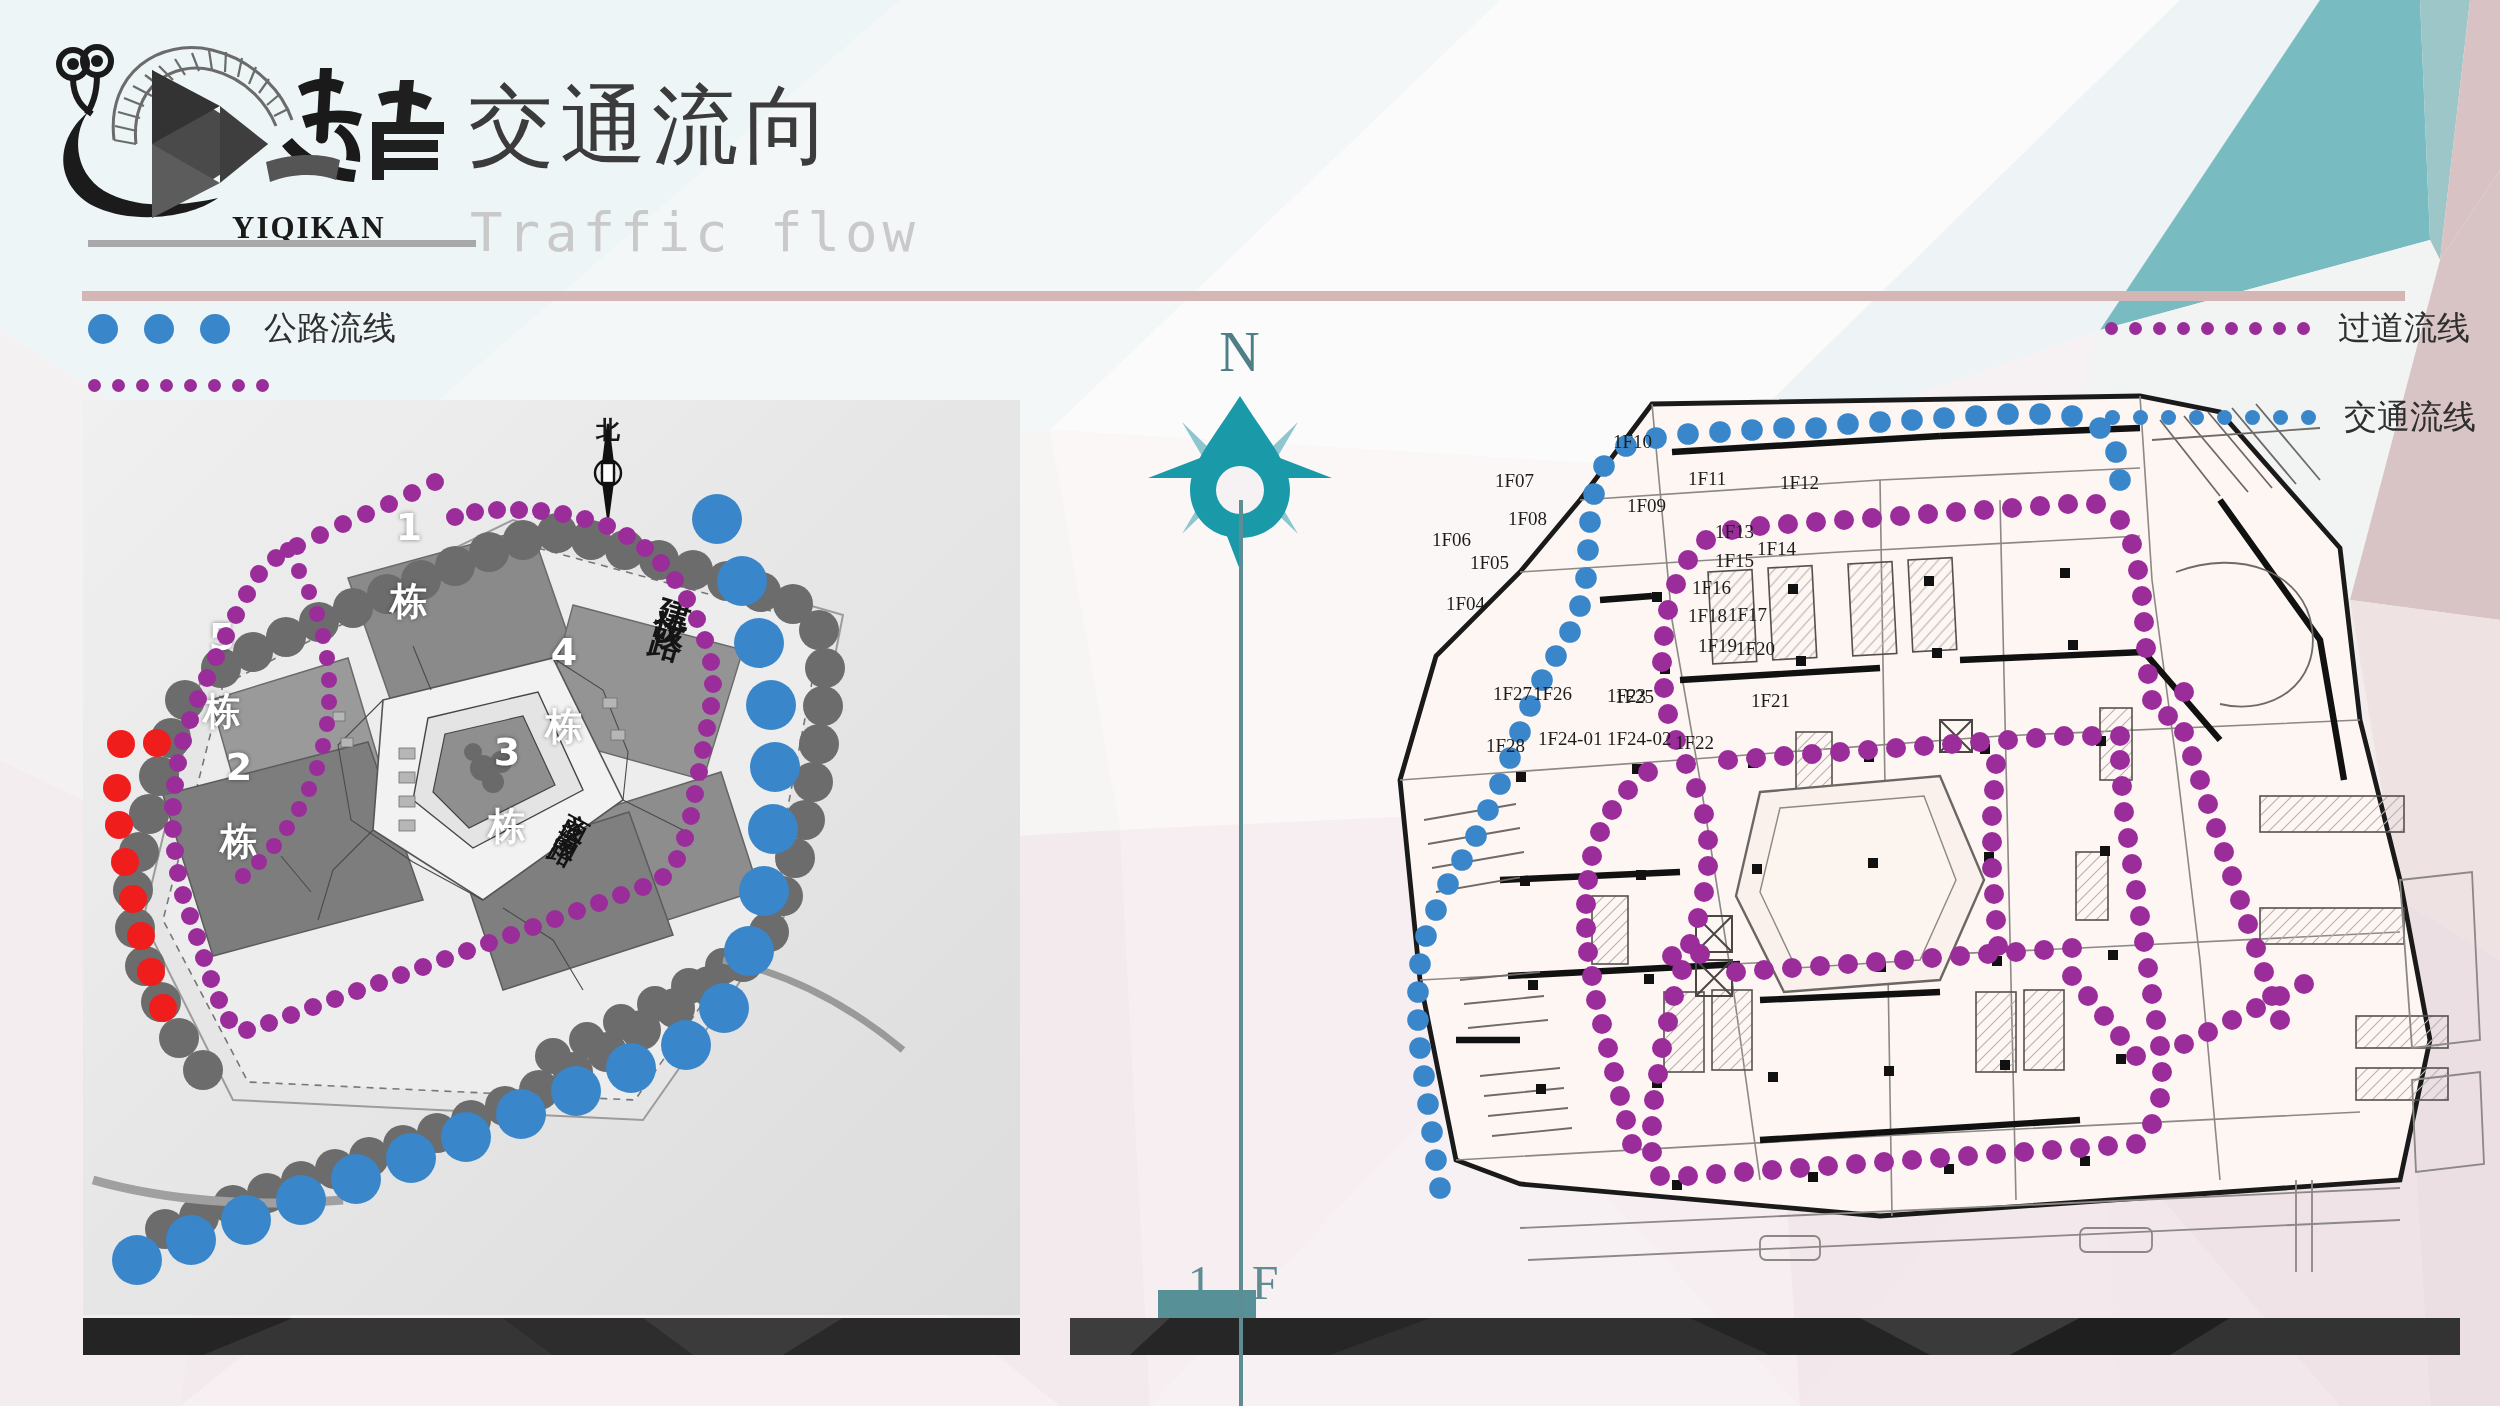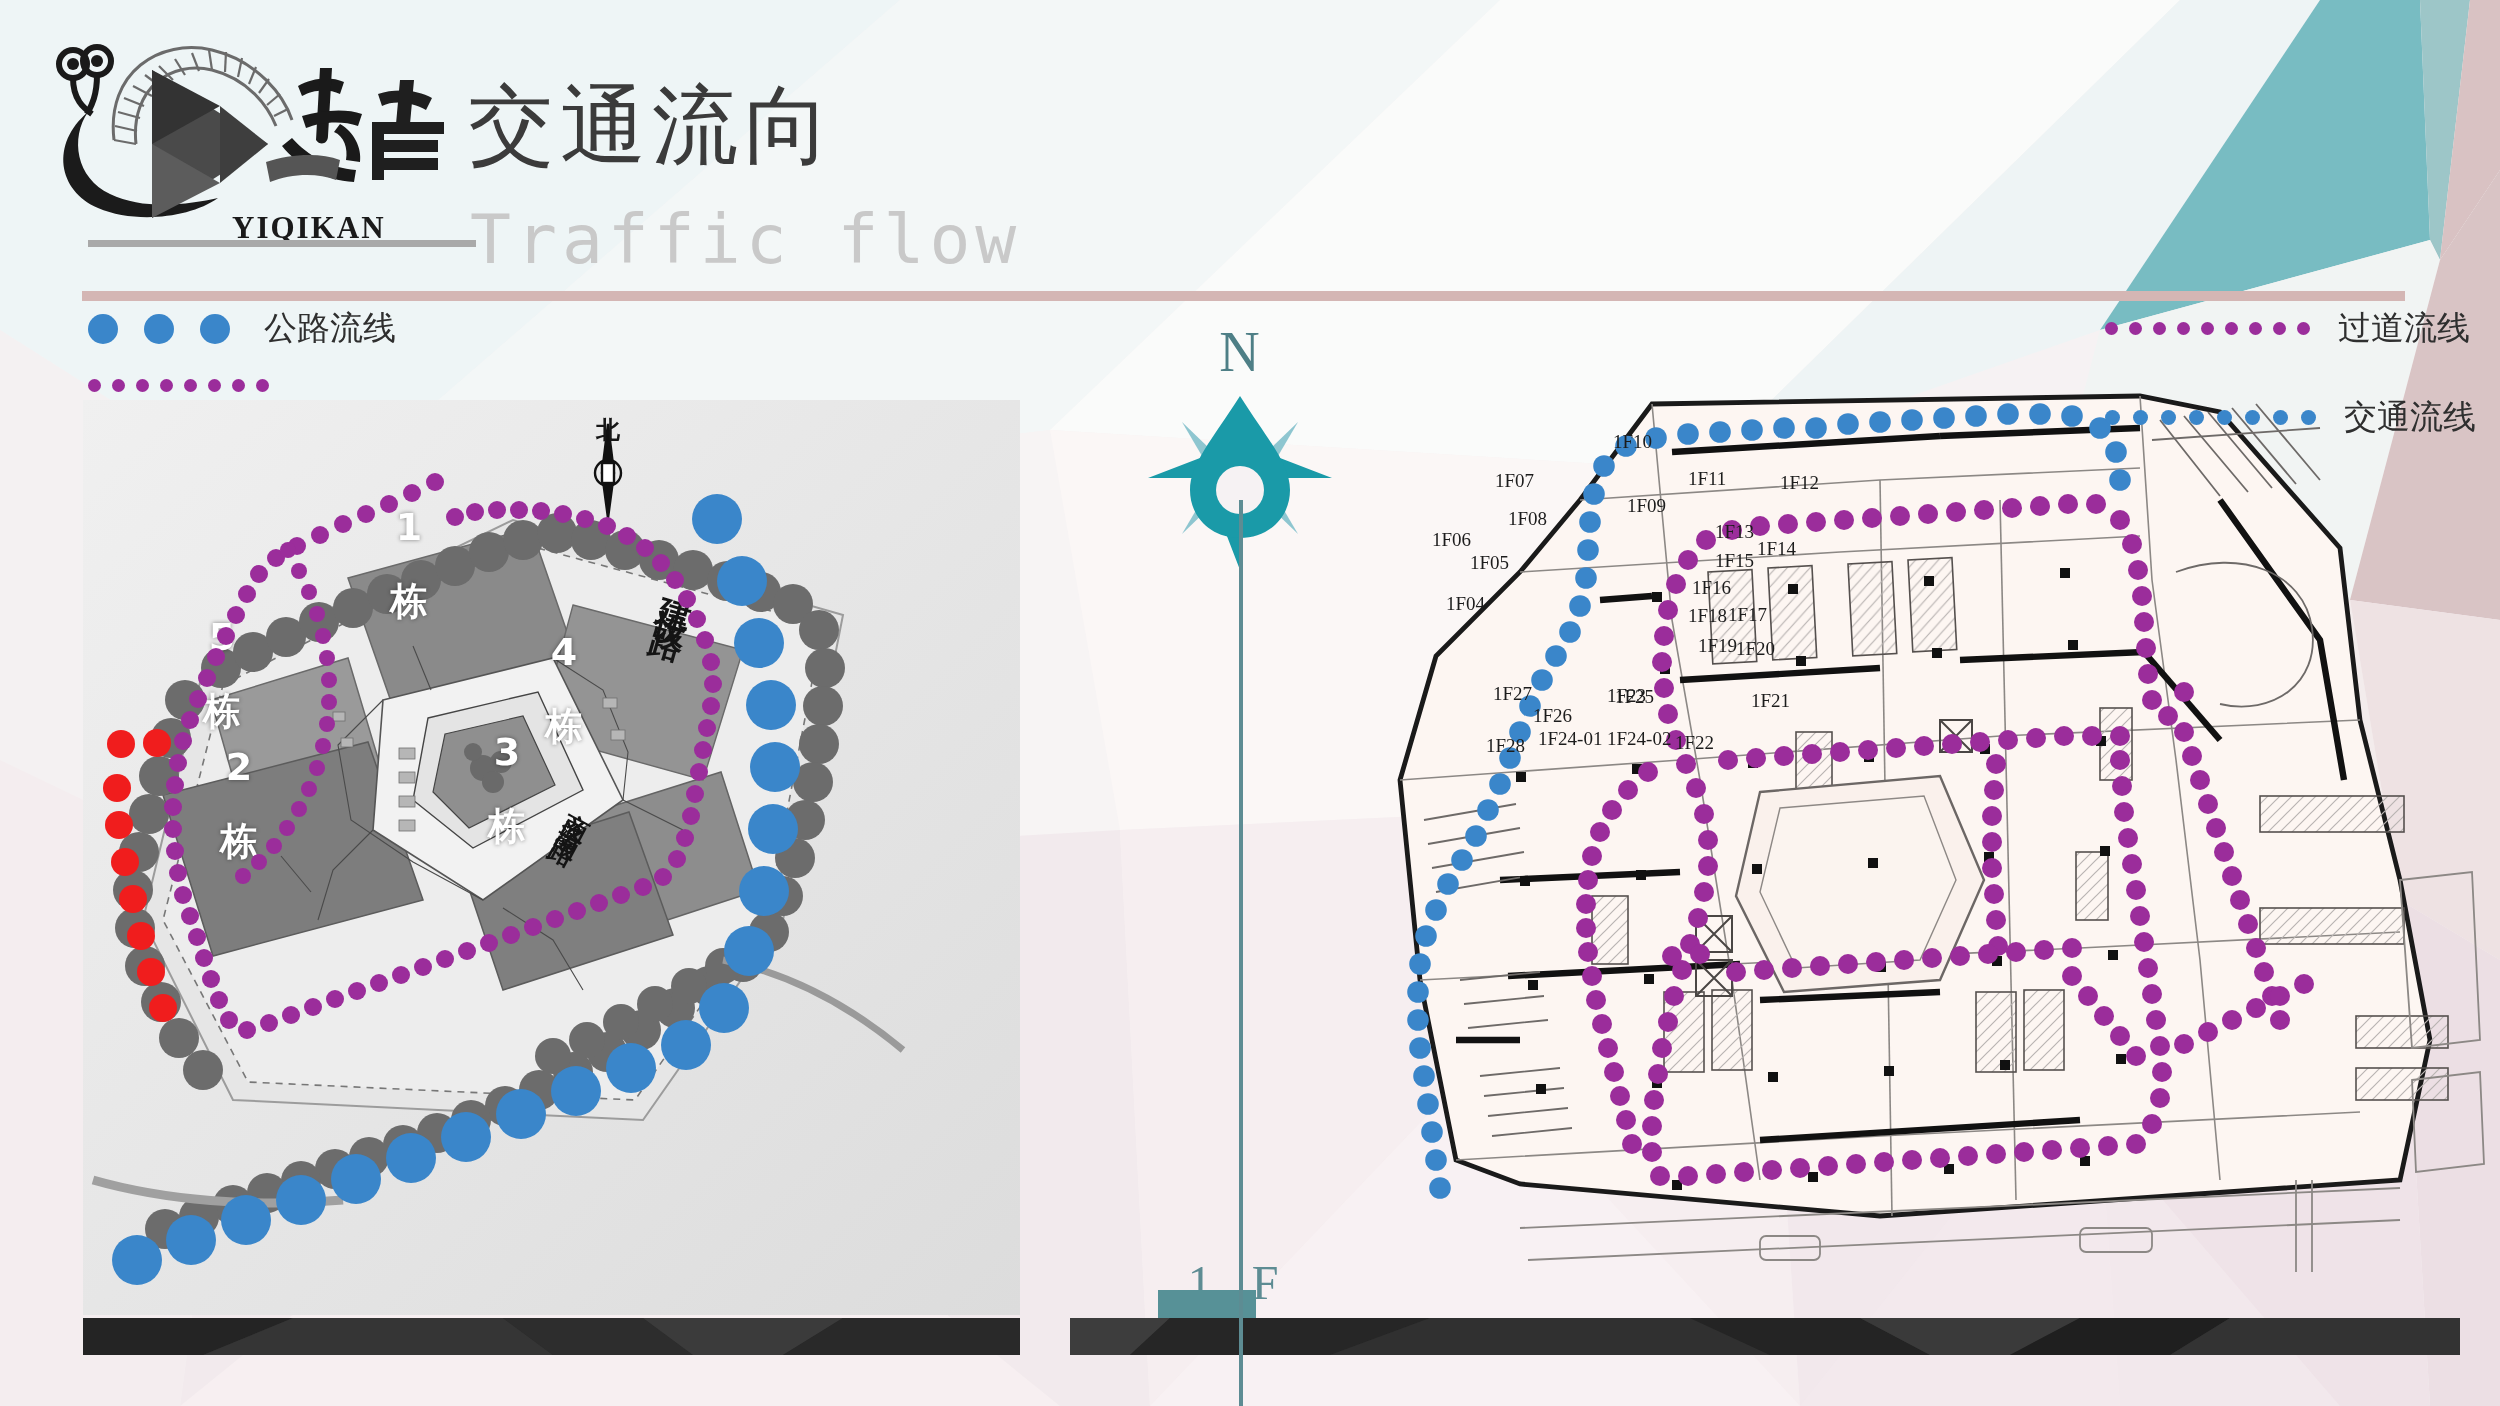--- a/index.html
+++ b/index.html
@@ -26,21 +26,21 @@
 
   .title-cn {
     position:absolute; left:468px; top:82px;
     font-family:"DejaVu Sans", sans-serif;
     font-size:86px; letter-spacing:6px; color:#3b3b3b; font-weight:400;
     line-height:1;
   }
   .title-en {
     position:absolute; left:470px; top:206px;
     font-family:"DejaVu Sans Mono", monospace;
-    font-size:68px; letter-spacing:5px; color:#c9c9c9; font-weight:400;
+    font-size:54px; letter-spacing:5px; color:#c9c9c9; font-weight:400;
     line-height:1;
   }
   .header-rule {
     position:absolute; left:88px; top:240px; width:388px; height:7px;
     background:#a9a9a9;
   }
   .legend-rule {
     position:absolute; left:82px; top:291px; width:2323px; height:10px;
     background:#d4b6b4;
   }
@@ -959,21 +959,21 @@
   <div class="unit-label" style="left:448px;top:224px;">1F17</div>
   <div class="unit-label" style="left:408px;top:225px;">1F18</div>
   <div class="unit-label" style="left:418px;top:255px;">1F19</div>
   <div class="unit-label" style="left:456px;top:258px;">1F20</div>
   <div class="unit-label" style="left:471px;top:310px;">1F21</div>
   <div class="unit-label" style="left:395px;top:352px;">1F22</div>
   <div class="unit-label" style="left:327px;top:305px;">1F23</div>
   <div class="unit-label" style="left:258px;top:348px;">1F24-01</div>
   <div class="unit-label" style="left:327px;top:348px;">1F24-02</div>
   <div class="unit-label" style="left:297px;top:306px;margin-left:38px;">1F25</div>
-  <div class="unit-label" style="left:253px;top:303px;margin-top:22px;">1F26</div>
+  <div class="unit-label" style="left:253px;top:303px;">1F26</div>
   <div class="unit-label" style="left:213px;top:303px;">1F27</div>
   <div class="unit-label" style="left:206px;top:355px;font-size:19px;">1F28</div>
 </div>
 
 <svg class="footer-dark-right" viewBox="0 0 1390 37" preserveAspectRatio="none">
   <rect width="1390" height="37" fill="#2b2b2b"></rect>
   <polygon points="0,0 100,0 60,37 0,37" fill="#3d3d3d"></polygon>
   <polygon points="100,0 360,0 260,37 60,37" fill="#262626"></polygon>
   <polygon points="360,0 620,0 700,37 260,37" fill="#303030"></polygon>
   <polygon points="620,0 790,0 860,37 700,37" fill="#242424"></polygon>

